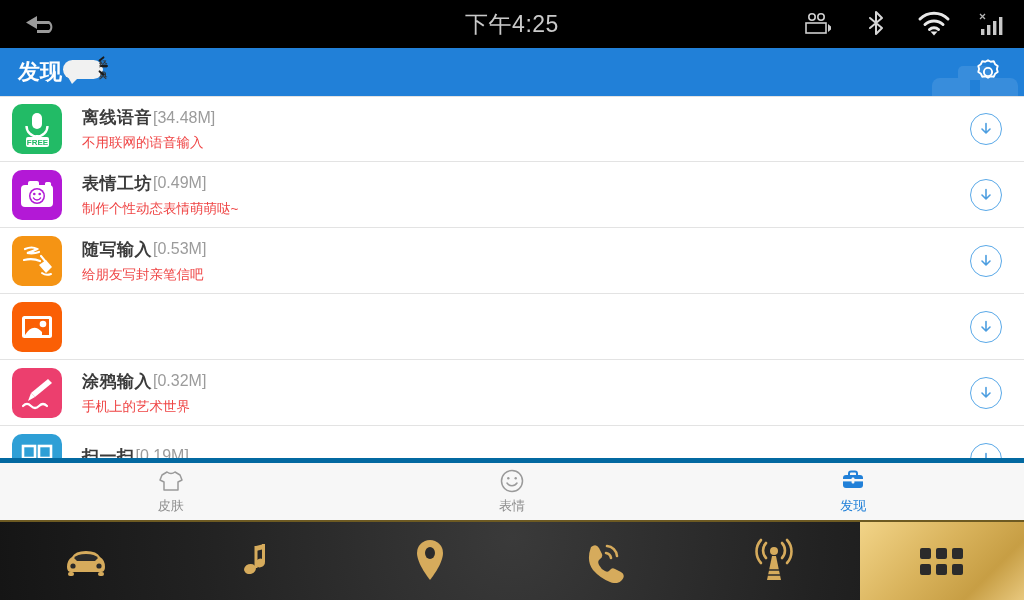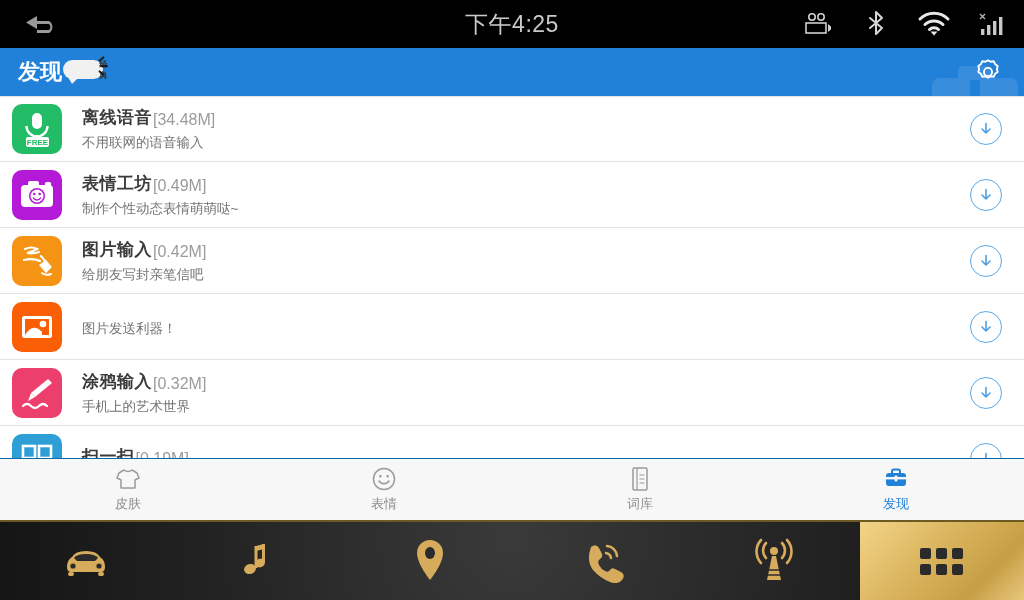--- a/index.html
+++ b/index.html
@@ -95,37 +95,37 @@
     border-bottom: 1px solid #e3e3e3;
   }
   .row:first-child { border-top: 1px solid #e3e3e3; }
   .app-icon {
     width: 50px; height: 50px; min-width: 50px;
     border-radius: 10px;
     display: flex; align-items: center; 
     position: relative; overflow: hidden;
   }
   .row-text { margin-left: 20px; flex: 1; min-width: 0; }
-  .row-title-line { display: flex; align-items: flex-end; }
+  .row-title-line { display: flex; align-items: center; }
   .row-title { font-size: 17px; font-weight: 700; color: #3b3b3b; letter-spacing: .5px; }
   .row-size  { font-size: 16px; color: #9b9b9b; margin-left: 1px; }
-  .row-desc  { font-size: 13.5px; color: #737373; margin-top: 5px; }
+  .row-desc  { font-size: 13.5px; color: #ef4444; margin-top: 5px; }
   .dl-btn {
     width: 32px; height: 32px; min-width: 32px;
     margin-right: 22px;
     border: 1.6px solid #5aa9e8; border-radius: 50%;
     display: flex; align-items: center; justify-content: center;
   }
 
   
   .tabbar {
     position: absolute; left: 0; top: 458px;
     width: 1024px; height: 62px;
     background: #f7f7f7;
-    border-top: 1px solid #0369a1;
+    border-top: 5px solid #0369a1;
     display: flex;
   }
   .tab {
     flex: 1;
     display: flex; flex-direction: column;
     align-items: center; justify-content: center;
     gap: 3px;
   }
   .tab-ico { height: 26px; display:flex; align-items:center; justify-content:center; }
   .tab-label { font-size: 13px; color: #8e8e8e; }
@@ -285,43 +285,42 @@
         <svg width="50" height="50" viewBox="0 0 50 50">
           <path d="M13 13 q7 -3 12 0 q-5 3 -10 4 q7 1 12 -1" fill="none" stroke="#fff" stroke-width="2.2" stroke-linecap="round"></path>
           <path d="M12 24 q9 -2 16 1" fill="none" stroke="#fff" stroke-width="2.2" stroke-linecap="round"></path>
           <path d="M29 20 q4 4 6 9" fill="none" stroke="#fff" stroke-width="2.2" stroke-linecap="round"></path>
           <path d="M27 29 l7 -5 6 7 -6 6 z" fill="#fff"></path>
           <path d="M30 37 q4 3 9 1" fill="none" stroke="#fff" stroke-width="2" stroke-linecap="round"></path>
         </svg>
       </div>
       <div class="row-text">
         <div class="row-title-line">
-          <span class="row-title">图片输入</span>
-          <span class="row-size">[0.42M]</span>
+          <span class="row-title">随写输入</span>
+          <span class="row-size">[0.53M]</span>
         </div>
         <div class="row-desc">给朋友写封亲笔信吧</div>
       </div>
       <div class="dl-btn">
         <svg width="18" height="18" viewBox="0 0 18 18">
           <path d="M9 3.5 L9 12.5 M5 9 L9 13 L13 9" fill="none" stroke="#4d9ee0" stroke-width="1.6" stroke-linecap="round" stroke-linejoin="round"></path>
         </svg>
       </div>
     </div>
 
     <div class="row">
       <div class="app-icon" style="background:#fa5f05">
         <svg width="50" height="50" viewBox="0 0 50 50">
           <rect x="10" y="14" width="30" height="22" rx="2.5" fill="#fff"></rect>
           <rect x="13" y="17" width="24" height="16" fill="#fa5f05"></rect>
           <circle cx="31" cy="22" r="3.3" fill="#fff"></circle>
           <path d="M13 33 q8 -13 17 -3 l0 3 z" fill="#fff"></path>
         </svg>
       </div>
       <div class="row-text">
-        <div class="row-desc">图片发送利器！</div>
       </div>
       <div class="dl-btn">
         <svg width="18" height="18" viewBox="0 0 18 18">
           <path d="M9 3.5 L9 12.5 M5 9 L9 13 L13 9" fill="none" stroke="#4d9ee0" stroke-width="1.6" stroke-linecap="round" stroke-linejoin="round"></path>
         </svg>
       </div>
     </div>
 
     <div class="row">
       <div class="app-icon" style="background:#ec3f6e">
@@ -387,30 +386,20 @@
         <svg width="26" height="26" viewBox="0 0 26 26">
           <circle cx="13" cy="13" r="10.5" fill="none" stroke="#9a9a9a" stroke-width="1.5"></circle>
           <circle cx="9.3" cy="10.3" r="1.2" fill="#9a9a9a"></circle>
           <circle cx="16.7" cy="10.3" r="1.2" fill="#9a9a9a"></circle>
           <path d="M8 15 a6 6 0 0 0 10 0" fill="none" stroke="#9a9a9a" stroke-width="1.5" stroke-linecap="round"></path>
         </svg>
       </span>
       <span class="tab-label">表情</span>
     </div>
 
-    <div class="tab">
-      <span class="tab-ico">
-        <svg width="22" height="26" viewBox="0 0 22 26">
-          <rect x="4" y="2" width="14" height="22" rx="1.5" fill="none" stroke="#9a9a9a" stroke-width="1.5"></rect>
-          <path d="M8 2 L8 24" stroke="#9a9a9a" stroke-width="1.2"></path>
-          <path d="M11 9 L15 9 M11 13 L15 13 M11 17 L15 17" stroke="#9a9a9a" stroke-width="1.2" stroke-linecap="round"></path>
-        </svg>
-      </span>
-      <span class="tab-label">词库</span>
-    </div>
 
     <div class="tab active">
       <span class="tab-ico">
         <svg width="26" height="24" viewBox="0 0 26 24">
           <path d="M9 6 L9 4.5 a2 2 0 0 1 2 -2 l4 0 a2 2 0 0 1 2 2 L17 6" fill="none" stroke="#2180d8" stroke-width="2"></path>
           <rect x="3" y="6" width="20" height="13" rx="3" fill="#2180d8"></rect>
           <rect x="2" y="10" width="22" height="2.4" fill="#f7f7f7"></rect>
           <rect x="11.6" y="8.5" width="2.8" height="6" rx="1" fill="#f7f7f7"></rect>
         </svg>
       </span>

